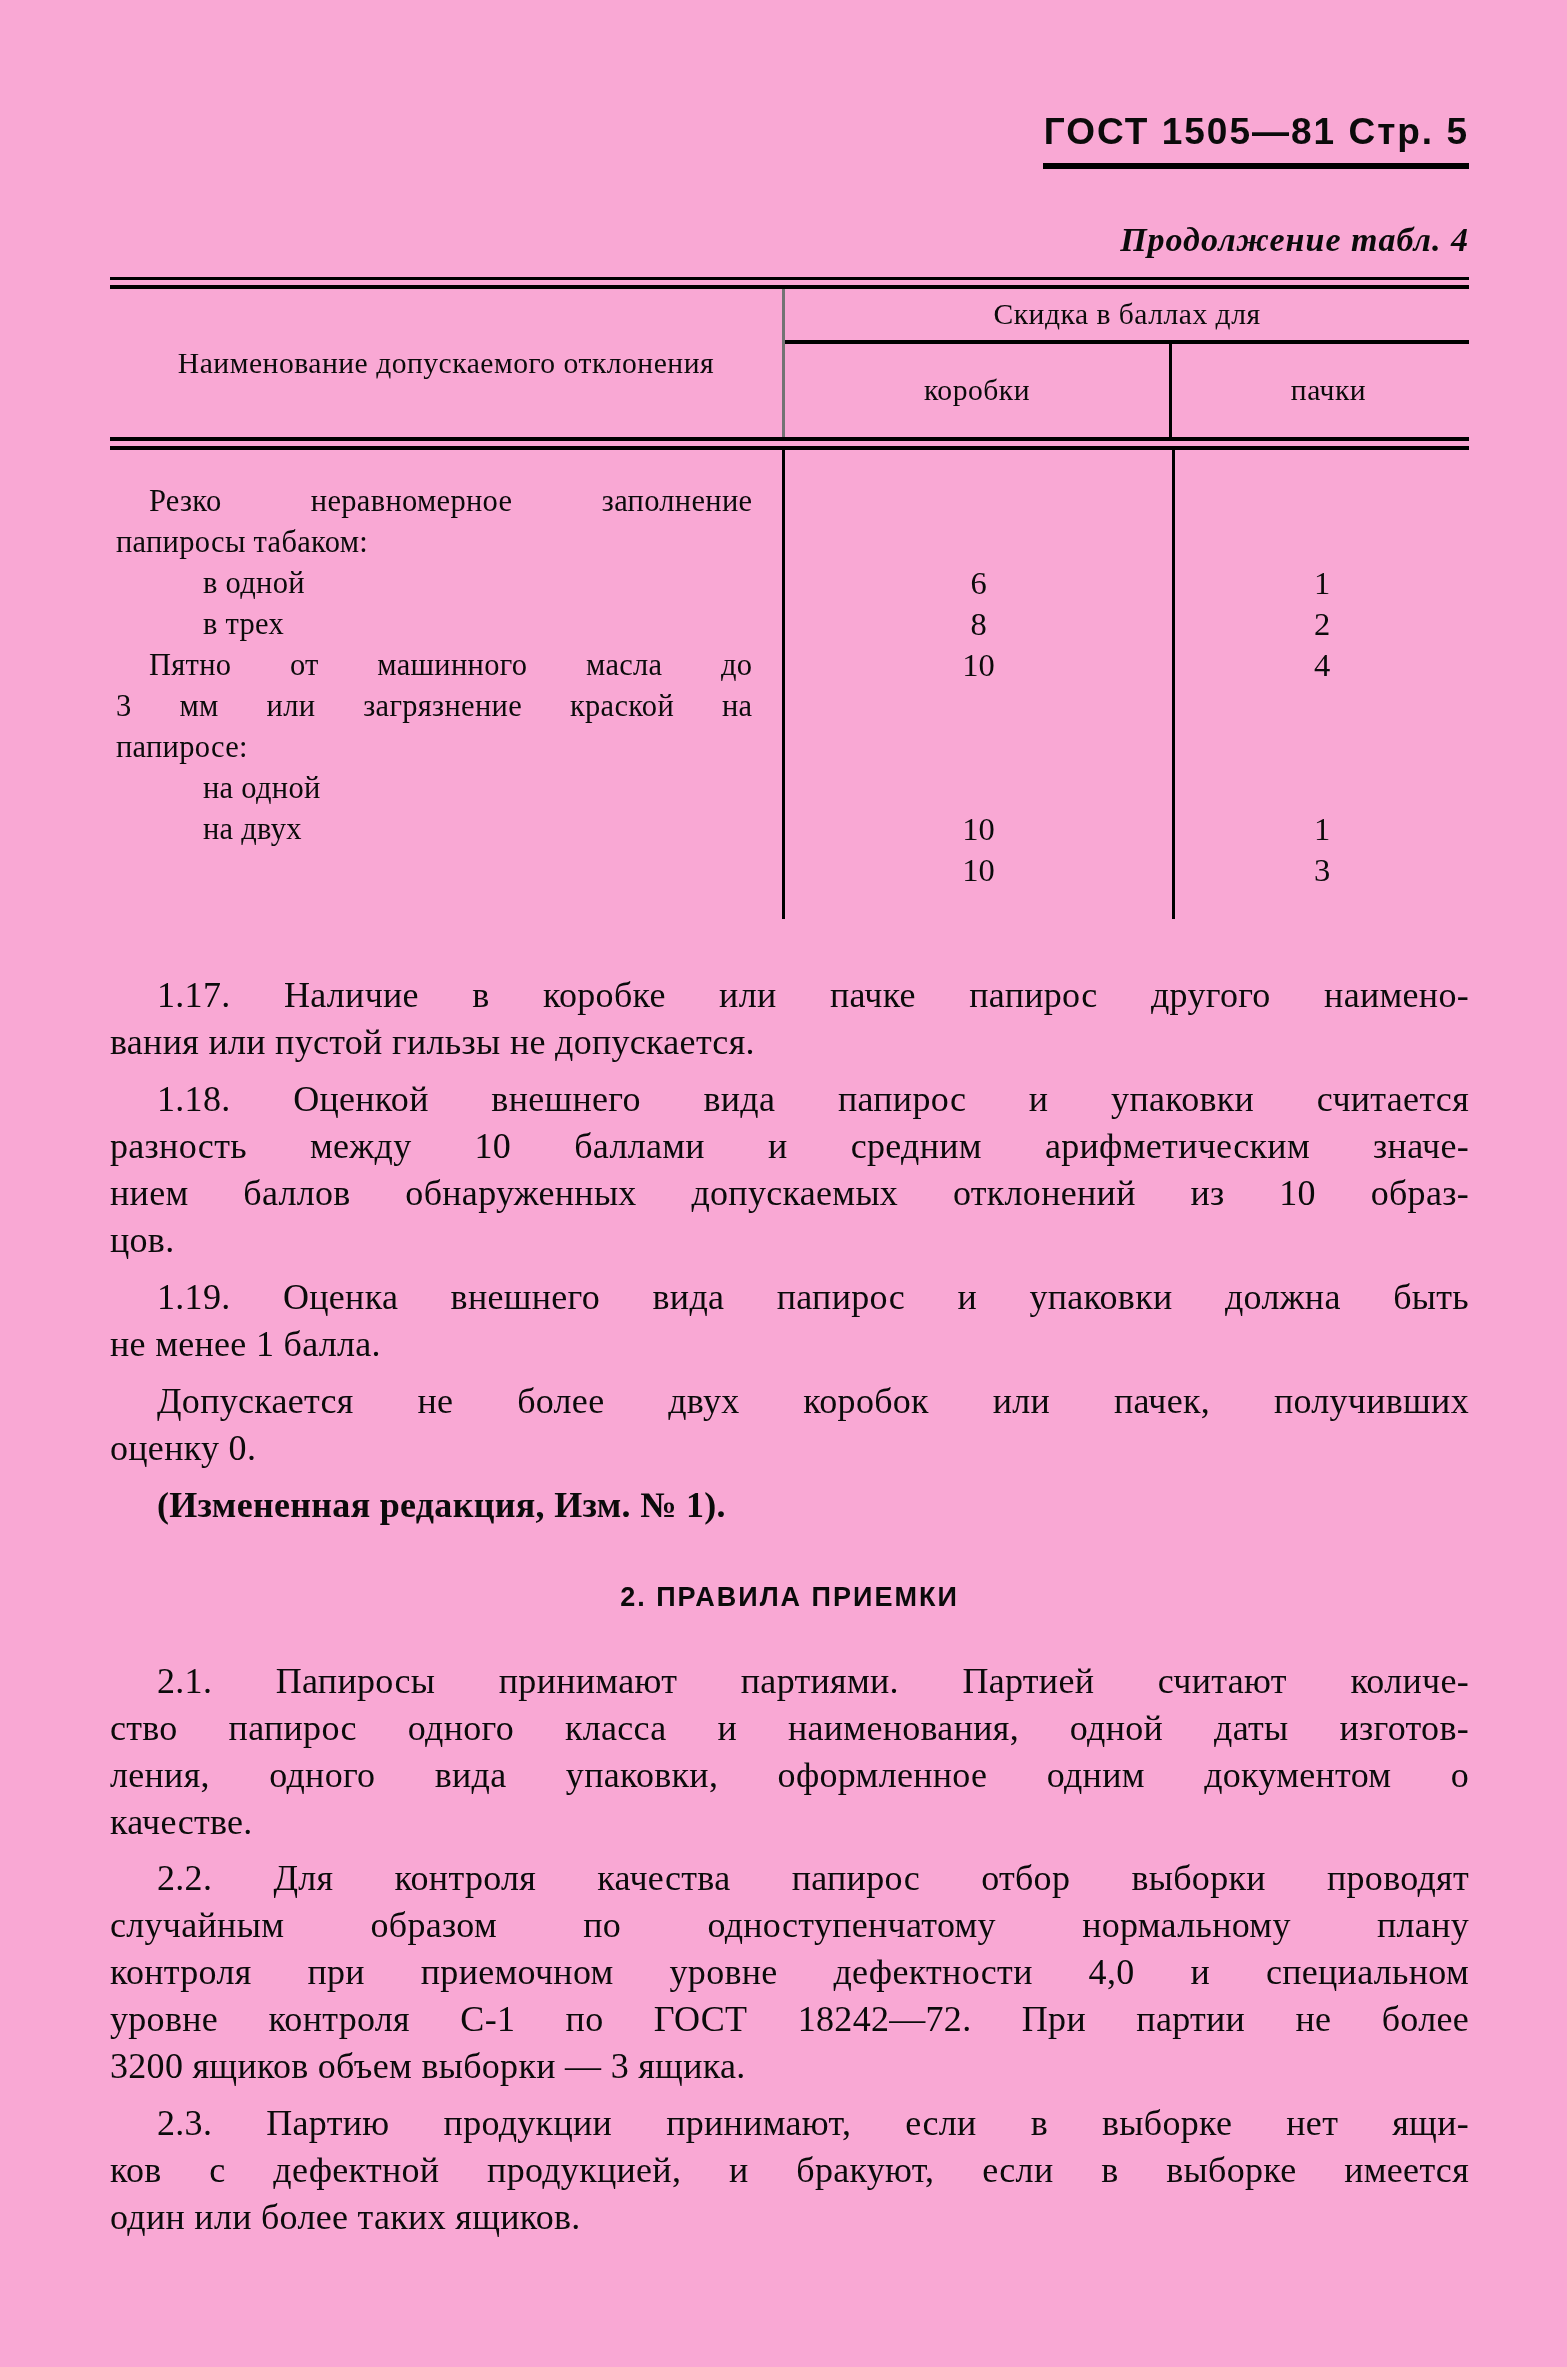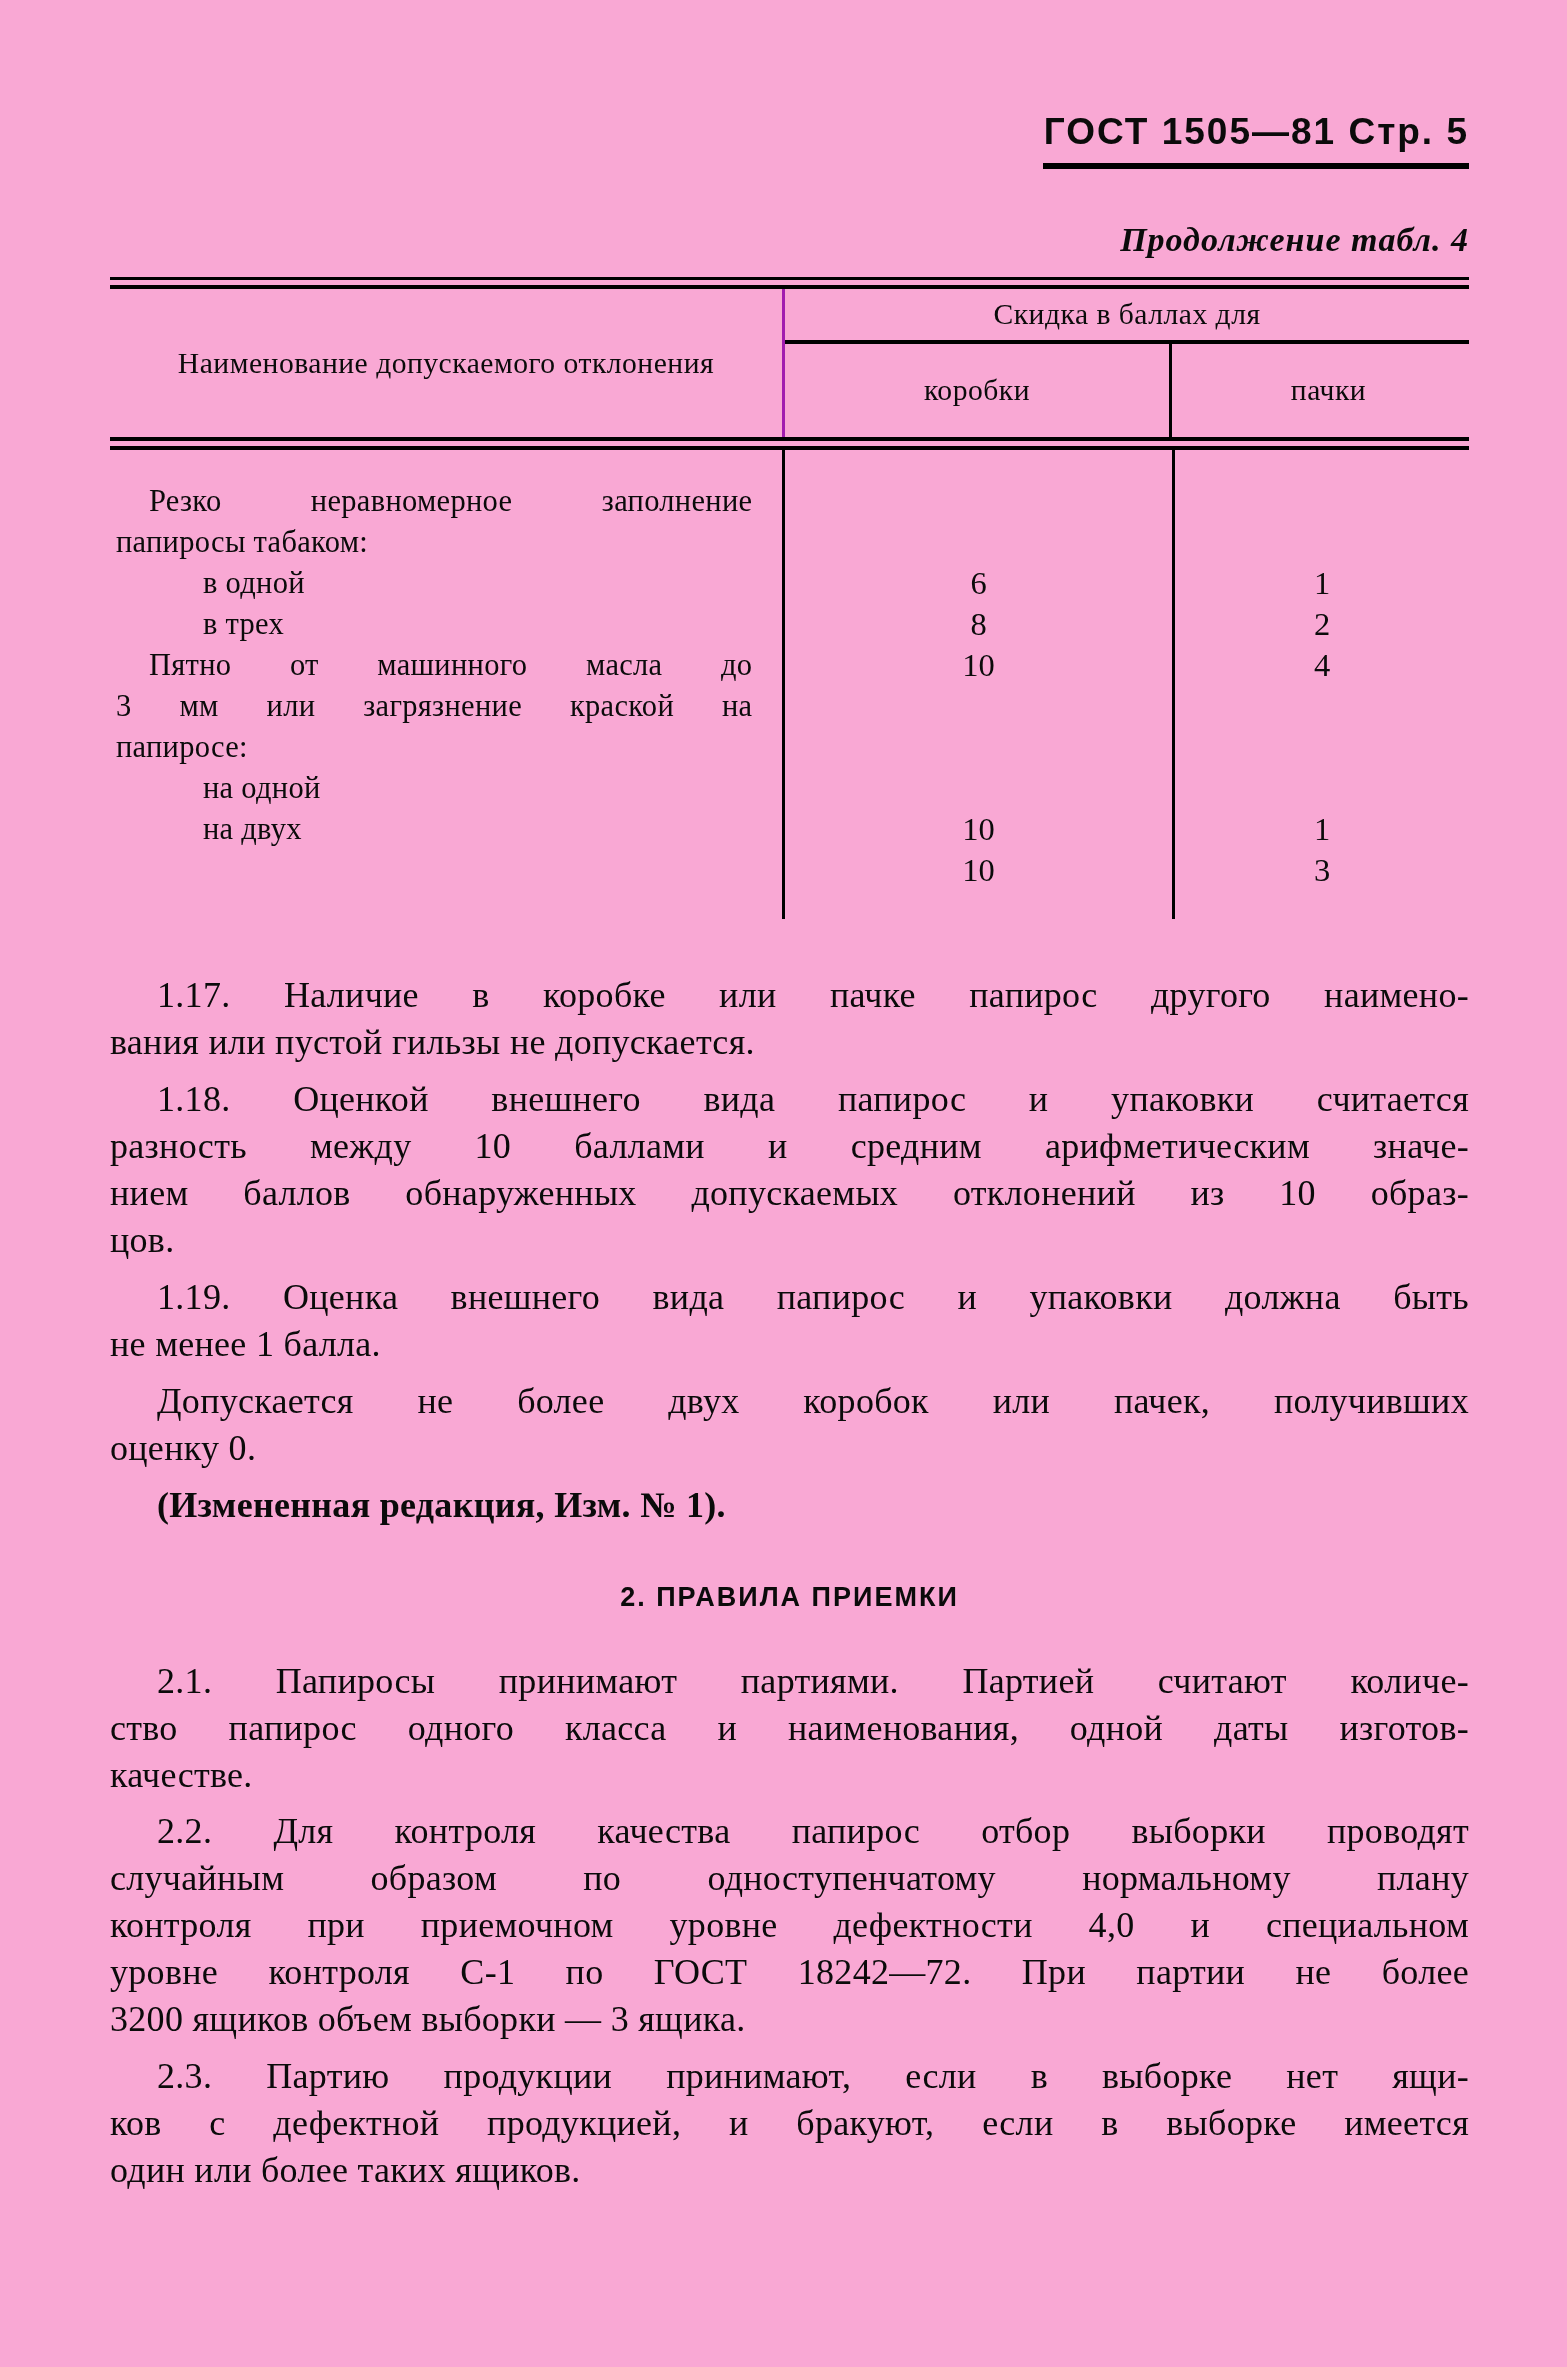--- a/index.html
+++ b/index.html
@@ -46,21 +46,21 @@
   }
 
   
   .gtable { margin-top: 15.8px; }
   .hrule { height: 3.9px; background: #000; }
   .hrule.gap { margin-top: 4.9px; }
 
   .gt-header { display: flex; height: 148px; }
   .gt-h-col1 {
     width: 675px;
-    border-right: 3px solid #a21caf;
+    border-right: 3px solid #737373;
     display: flex; align-items: center; justify-content: center;
     text-align: right;
     font-size: 29.6px;
     letter-spacing: 0.5px;
   }
   .gt-right { flex: 1; display: flex; flex-direction: column; }
   .gt-group {
     height: 51px;
     display: flex; align-items: center; justify-content: center;
     font-size: 29.6px;
@@ -227,20 +227,21 @@
           <div class="pline first">(Измененная редакция, Изм. № 1).</div>
         </div>
       </div>
 
     <div class="section-heading">2. ПРАВИЛА ПРИЕМКИ</div>
 
     <div class="body-text sec2-text">
         <div class="para">
           <div class="pline just first">2.1. Папиросы принимают партиями. Партией считают количе-</div>
           <div class="pline just">ство папирос одного класса и наименования, одной даты изготов-</div>
+          <div class="pline just">ления, одного вида упаковки, оформленное одним документом о</div>
           <div class="pline">качестве.</div>
         </div>
         <div class="para">
           <div class="pline just first">2.2. Для контроля качества папирос отбор выборки проводят</div>
           <div class="pline just">случайным образом по одноступенчатому нормальному плану</div>
           <div class="pline just">контроля при приемочном уровне дефектности 4,0 и специальном</div>
           <div class="pline just">уровне контроля С-1 по ГОСТ 18242—72. При партии не более</div>
           <div class="pline">3200 ящиков объем выборки — 3 ящика.</div>
         </div>
         <div class="para">

